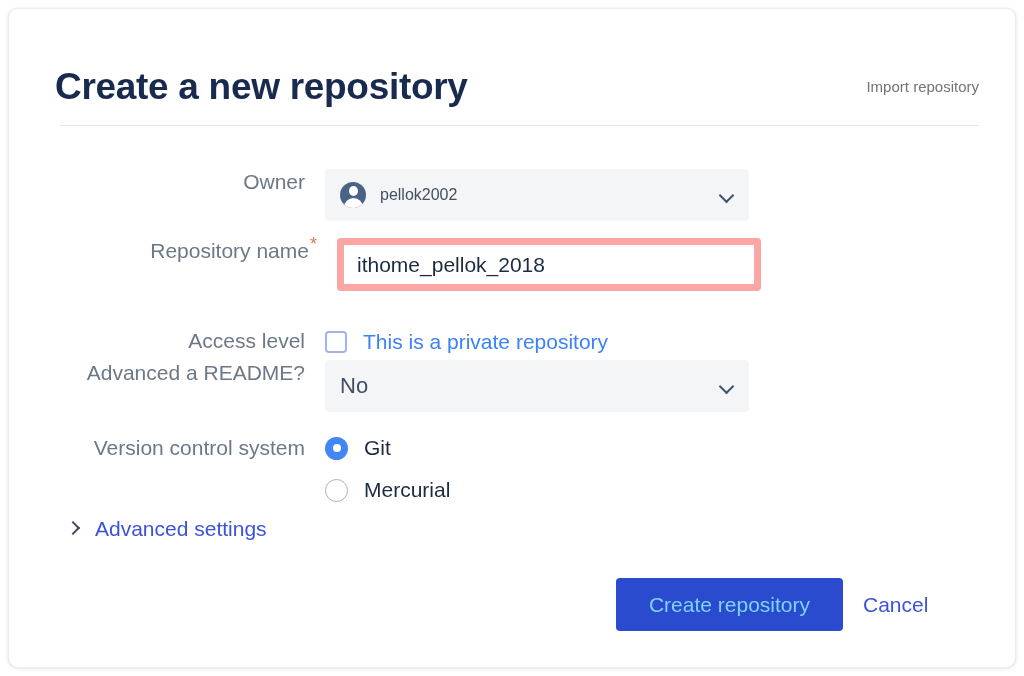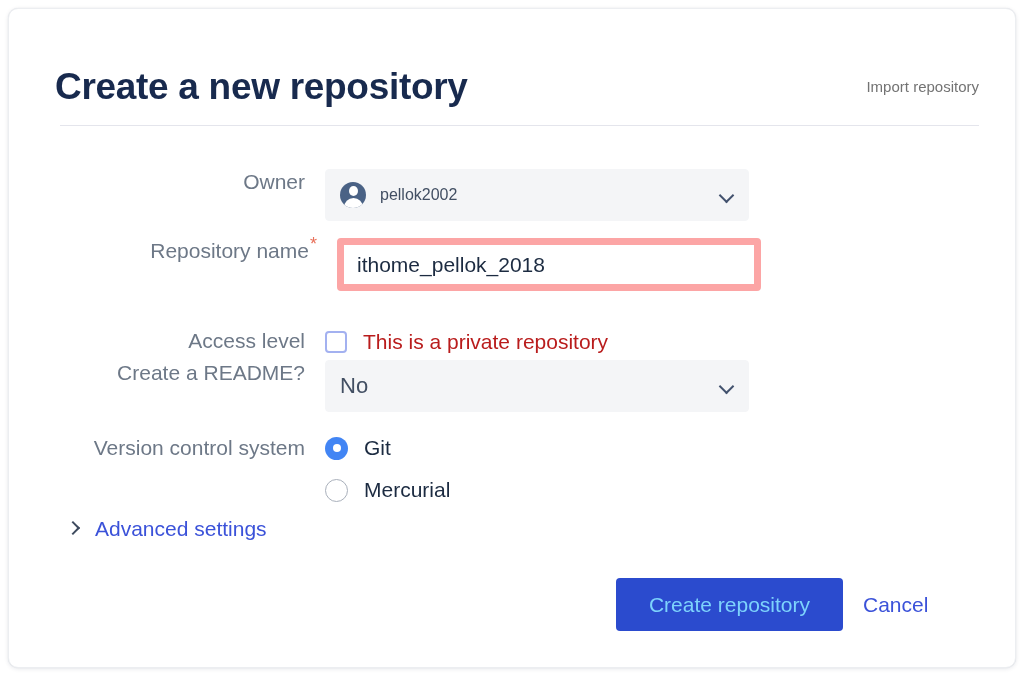--- a/index.html
+++ b/index.html
@@ -189,21 +189,21 @@
     height: 22px;
     border: 2px solid #a3b1f0;
     border-radius: 4px;
     background: #ffffff;
     box-sizing: border-box;
     flex: 0 0 auto;
     margin-right: 16px;
   }
   #private-label {
     font-size: 21px;
-    color: #b91c1c;
+    color: #3b82f6;
     white-space: nowrap;
     text-align: center;
   }
 
   
   #row-readme { left: 48px; top: 351px; }
   #readme-select {
     width: 424px;
     height: 52px;
     background: #f4f5f7;
@@ -347,21 +347,21 @@
 
   <div class="form-row" id="row-access">
     <div class="field-label">Access level</div>
     <div id="access-control">
       <span id="private-checkbox"></span>
       <span id="private-label">This is a private repository</span>
     </div>
   </div>
 
   <div class="form-row" id="row-readme">
-    <div class="field-label">Create a README?</div>
+    <div class="field-label">Advanced a README?</div>
     <div id="readme-select">
       <span id="readme-value">No</span>
       <span class="chev"></span>
     </div>
   </div>
 
   <div class="form-row" id="row-vcs">
     <div class="field-label">Version control system</div>
     <div id="vcs-options">
       <div class="radio-option">

